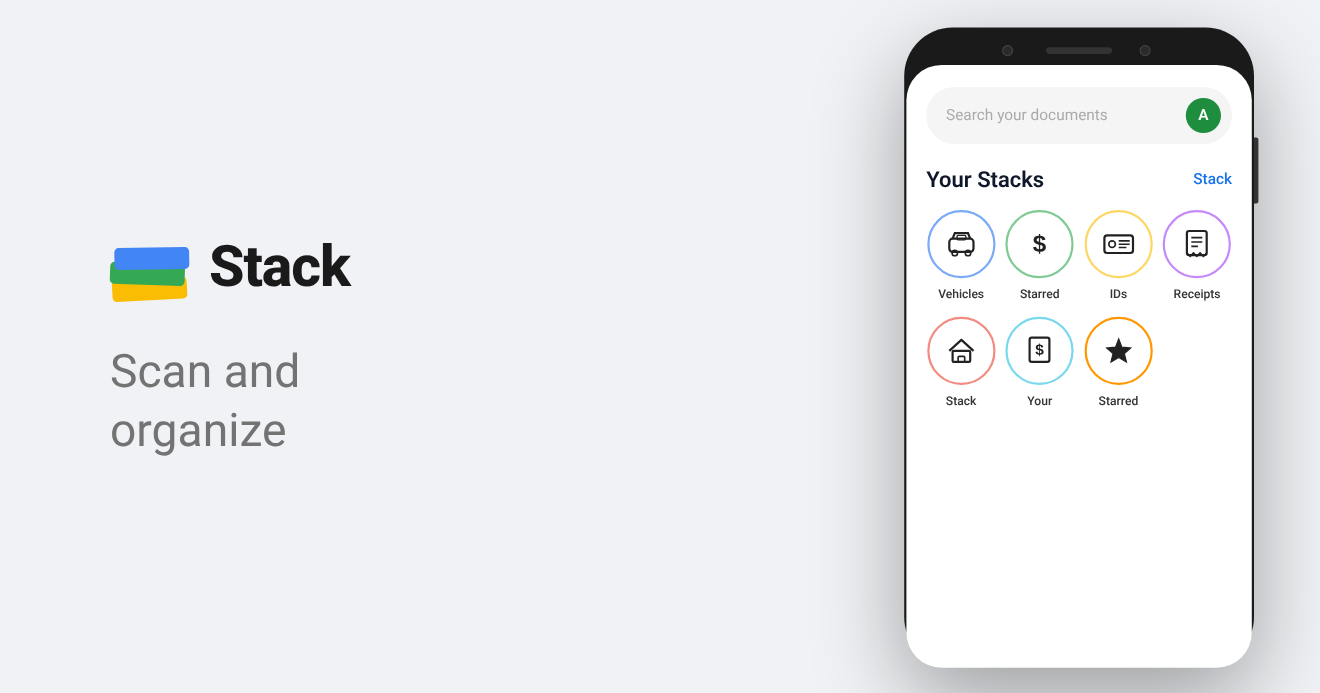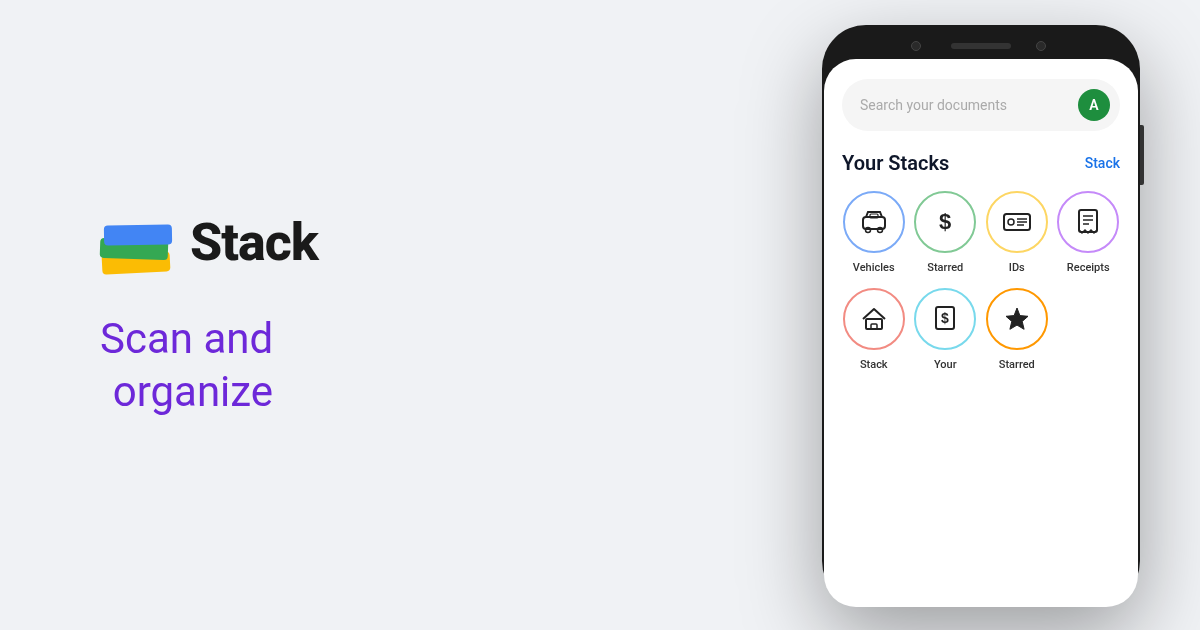--- a/index.html
+++ b/index.html
@@ -32,23 +32,22 @@
     .logo-text {
       font-size: 52px;
       font-weight: 800;
       color: #1a1a1a;
       letter-spacing: -1px;
     }
 
     .tagline {
       font-size: 42px;
       font-weight: 400;
-      color: #6d28d9;
+      color: #737373;
       line-height: 1.25;
-      text-align: right;
     }
 
     .right-section {
       display: flex;
       align-items: center;
       justify-content: center;
       padding-right: 60px;
       position: relative;
     }
 

